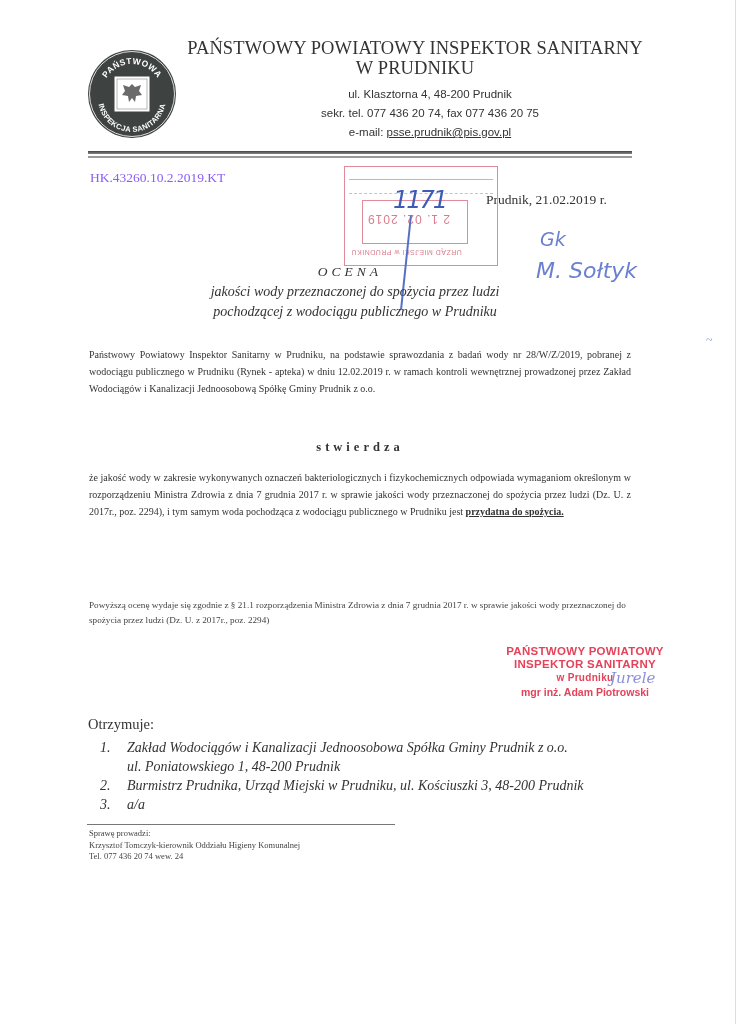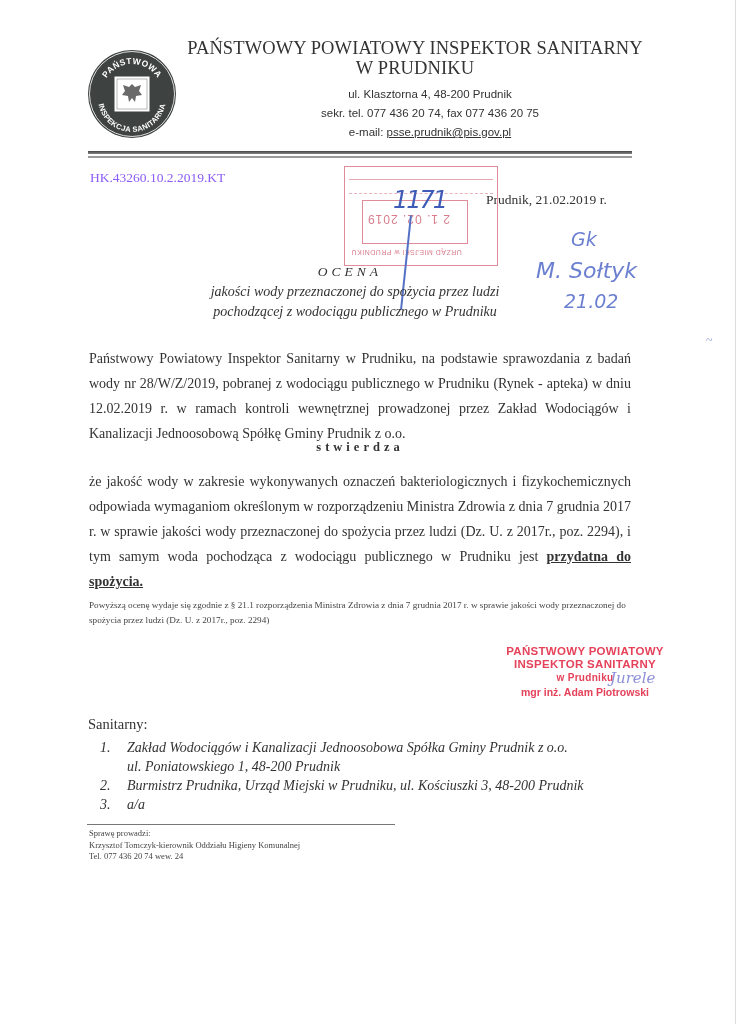--- a/index.html
+++ b/index.html
@@ -25,31 +25,31 @@
   .stamp .mid { left: 4px; top: 18px; right: 4px; height: 8px; border-bottom: 1px dashed #eab3bc; }
   .stamp .inner { left: 17px; top: 33px; width: 104px; height: 42px; border: 1px solid #e08b9a; }
   .stamp .datetxt { left: 22px; top: 45px; font-size: 12px; color: #d97d8c; transform: rotate(180deg); letter-spacing: 1px; }
   .stamp .bottomtxt { left: 6px; top: 82px; font-size: 7px; color: #d97d8c; transform: rotate(180deg); letter-spacing: 0.5px; white-space: nowrap; }
 
   .handnum { left: 393px; top: 186px; font-size: 24px; color: #3f5bb8; font-family: "DejaVu Sans", sans-serif; font-style: italic; letter-spacing: -2px; }
   .handline { left: 405px; top: 215px; width: 2px; height: 95px; background: #5470c4; transform: rotate(6deg); }
 
   .hand-notes { left: 536px; top: 224px; width: 110px; color: #6b7fd0; font-family: "DejaVu Sans", sans-serif; font-style: italic; }
   .hand-notes div { font-size: 19px; line-height: 31px; }
-  .hand-notes .l1 { padding-left: 4px; margin-left: 31px; }
+  .hand-notes .l1 { padding-left: 4px; }
   .hand-notes .l2 { padding-left: 0; font-size: 22px; }
   .hand-notes .l3 { padding-left: 28px; }
   .tick { left: 706px; top: 333px; font-size: 12px; color: #8a9ad4; }
 
   
   .ocena { left: 190px; top: 264px; width: 320px; text-align: center; font-size: 13.5px; font-style: italic; letter-spacing: 4px; color: #333; }
   .subtitle { left: 190px; top: 282px; width: 330px; text-align: center; font-size: 14px; font-style: italic; line-height: 20px; color: #333; }
 
   
-  .para { left: 89px; width: 542px; font-size: 14px; line-height: 25px; text-align: justify; color: #333; }
+  .para { left: 89px; width: 542px; font-size: 10px; line-height: 17px; text-align: justify; color: #333; }
   .p1 { top: 346px; }
   .stw { left: 90px; top: 440px; width: 540px; text-align: center; font-size: 12.5px; font-weight: bold; letter-spacing: 4px; color: #333; }
   .p2 { top: 469px; }
   .p2 .emph { font-weight: bold; text-decoration: underline; }
 
   .legal { left: 89px; top: 598px; width: 560px; font-size: 9.2px; line-height: 15px; color: #444; }
 
   
   .sig { left: 490px; top: 645px; width: 190px; text-align: center; color: #e5425a; }
   .sig .l { font-size: 11.5px; font-weight: bold; line-height: 13px; letter-spacing: 0.3px; }
@@ -112,21 +112,20 @@
   <div class="abs inner"></div>
   <div class="abs datetxt">2 1. 02. 2019</div>
   <div class="abs bottomtxt">URZĄD MIEJSKI w PRUDNIKU</div>
 </div>
 <div class="abs handnum">1171</div>
 <div class="abs handline"></div>
 
 <div class="abs hand-notes">
   <div class="l1">Gk</div>
   <div class="l2">M. Sołtyk</div>
-  <div class="l3">21.02</div>
 </div>
 <div class="abs tick">~</div>
 
 <div class="abs ocena serif">OCENA</div>
 <div class="abs subtitle serif">
   <div>jakości wody przeznaczonej do spożycia przez ludzi</div>
   <div>pochodzącej z wodociągu publicznego w Prudniku</div>
 </div>
 
 <div class="abs para p1 serif">Państwowy Powiatowy Inspektor Sanitarny w Prudniku, na podstawie sprawozdania z badań wody nr 28/W/Z/2019, pobranej z wodociągu publicznego w Prudniku (Rynek - apteka) w dniu 12.02.2019 r. w ramach kontroli wewnętrznej prowadzonej przez Zakład Wodociągów i Kanalizacji Jednoosobową Spółkę Gminy Prudnik z o.o.</div>
@@ -136,21 +135,21 @@
 <div class="abs legal serif">Powyższą ocenę wydaje się zgodnie z  § 21.1 rozporządzenia Ministra Zdrowia z dnia 7 grudnia 2017 r. w sprawie jakości wody przeznaczonej do spożycia przez ludzi (Dz. U. z 2017r., poz. 2294)</div>
 
 <div class="abs sig sans">
   <div class="l">PAŃSTWOWY POWIATOWY</div>
   <div class="l">INSPEKTOR SANITARNY</div>
   <div class="l" style="font-size:10px">w Prudniku</div>
   <div class="name">mgr inż. Adam Piotrowski</div>
   <div class="abs scribble">Jurele</div>
 </div>
 
-<div class="abs otrz serif">Sanitarny:</div>
+<div class="abs otrz serif">Otrzymuje:</div>
 <ol class="abs recips serif">
   <li>
     <span class="num">1.</span>
     <span class="cont">
         <div>Zakład Wodociągów i Kanalizacji Jednoosobowa Spółka Gminy Prudnik z o.o.</div>
         <div>ul. Poniatowskiego 1, 48-200 Prudnik</div>
       </span>
   </li>
   <li>
     <span class="num">2.</span>

